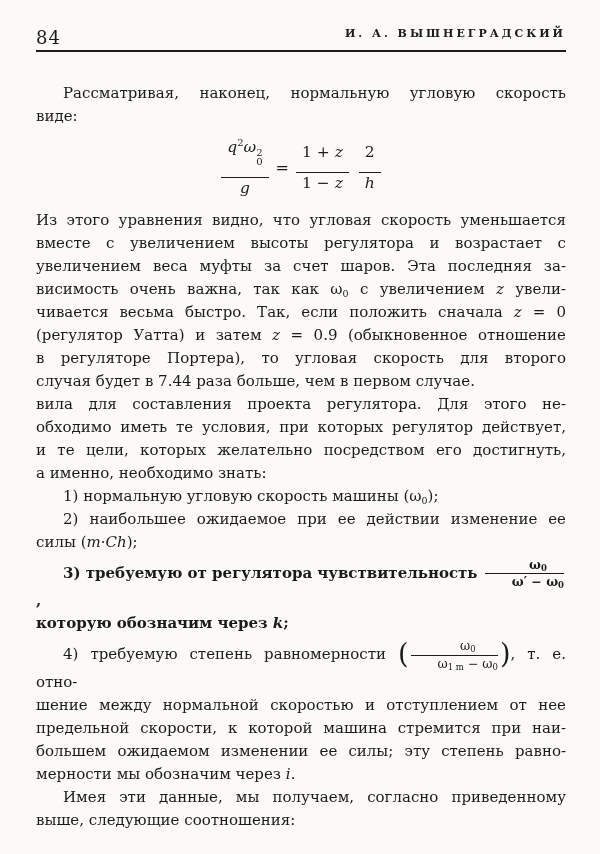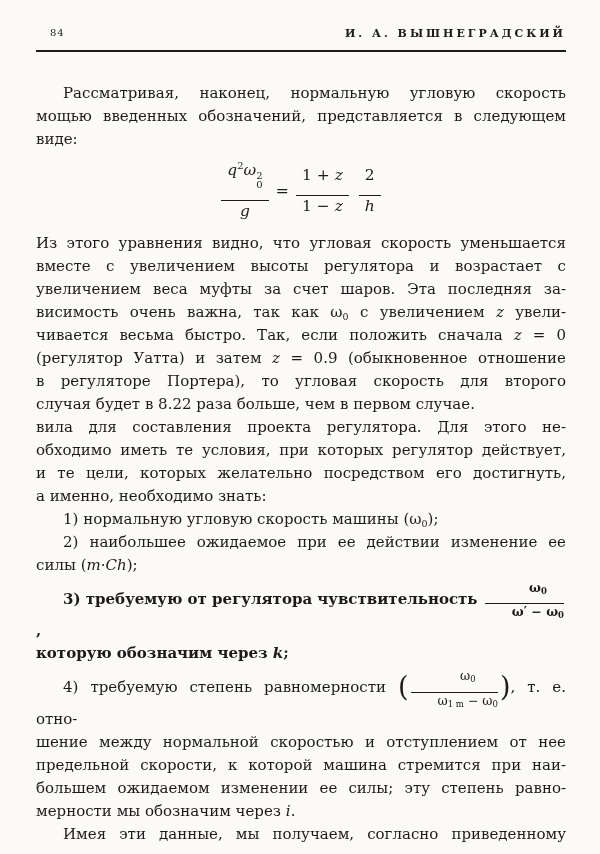--- a/index.html
+++ b/index.html
@@ -11,22 +11,22 @@
     font-family: "DejaVu Serif", "Liberation Serif", serif;
   }
   .page {
     box-sizing: border-box;
     width: 600px; height: 854px;
     padding: 24px 34px 0 36px;
   }
   
   .header { position: relative; height: 22px; }
   .pagenum {
-    position: absolute; left: 14px; top: 3px;
-    font-size: 10px; letter-spacing: 1px;
+    position: absolute; left: 0; top: 3px;
+    font-size: 18px; letter-spacing: 1px;
   }
   .rhead {
     display: block; text-align: right;
     font-weight: bold; font-size: 11px; letter-spacing: 3px;
     padding-top: 3px;
   }
   .rule { border-top: 2px solid #1d1d1d; margin-top: 4px; }
   
   .textbody { margin-top: 30px; font-size: 15px; }
   .block { margin: 0; }
@@ -42,21 +42,21 @@
   .bd { font-weight: bold; }
   sub { font-size: 9.5px; vertical-align: -3px; line-height: 0; }
   sup { font-size: 9.5px; vertical-align: 6px; line-height: 0; }
   
   .frac {
     display: inline-block; vertical-align: middle;
     text-align: center; text-align-last: center;
     font-size: 12.5px; line-height: 1.15;
     margin: 0 2px;
   }
-  .frac .fnum { display: block; border-bottom: 1px solid #1b1b1b; padding: 0 5px 8px; }
+  .frac .fnum { display: block; border-bottom: 1px solid #1b1b1b; padding: 0 5px 1px; }
   .frac .fden { display: block; padding-top: 1px; }
   .frac sub { font-size: 8.5px; vertical-align: -2px; }
   .bigp { font-size: 27px; font-weight: normal; vertical-align: middle; position: relative; top: -2px; }
   
   .formula { margin: 10px 0 11px; }
   .formula-line { text-align: center; text-align-last: center; }
   .formula-line > span { vertical-align: middle; }
   .formula-line .frac {
     font-size: 15.5px; line-height: 1.2; margin: 0 5px;
   }
@@ -74,38 +74,37 @@
 
 <div class="page">
   <div class="header">
     <span class="pagenum">84</span>
     <span class="rhead">И. А. ВЫШНЕГРАДСКИЙ</span>
   </div>
   <div class="rule"></div>
   <div class="textbody">
       <div class="block para">
         <div class="line indent"><span>Рассматривая, наконец, нормальную угловую скорость</span></div>
-        <div class="line"><span>мощью введенных обозначений, представляется в следующем</span></div>
         <div class="line noj"><span>виде:</span></div>
       </div>
       <div class="block formula">
         <div class="formula-line"><span class="frac"><span class="fnum"><span class="it">q</span><sup>2</sup><span class="it">ω</span><span class="supsub">
                 <span>2</span>
                 <span>0</span>
               </span></span><span class="fden"><span class="it">g</span></span></span><span class="eqtxt">=</span><span class="frac"><span class="fnum"><span>1 + </span><span class="it">z</span></span><span class="fden"><span>1 − </span><span class="it">z</span></span></span><span class="frac"><span class="fnum"><span>2</span></span><span class="fden"><span class="it">h</span></span></span></div>
       </div>
       <div class="block para">
         <div class="line"><span>Из этого уравнения видно, что угловая скорость уменьшается</span></div>
         <div class="line"><span>вместе с увеличением высоты регулятора и возрастает с</span></div>
         <div class="line"><span>увеличением веса муфты за счет шаров. Эта последняя за-</span></div>
         <div class="line"><span>висимость очень важна, так как ω</span><sub>0</sub><span> с увеличением </span><span class="it">z</span><span> увели-</span></div>
         <div class="line"><span>чивается весьма быстро. Так, если положить сначала </span><span class="it">z</span><span> = 0</span></div>
         <div class="line"><span>(регулятор Уатта) и затем </span><span class="it">z</span><span> = 0.9 (обыкновенное отношение</span></div>
         <div class="line"><span>в регуляторе Портера), то угловая скорость для второго</span></div>
-        <div class="line noj"><span>случая будет в 8.22 раза больше, чем в первом случае.</span></div>
+        <div class="line noj"><span>случая будет в 7.44 раза больше, чем в первом случае.</span></div>
       </div>
       <div class="block para">
         <div class="line"><span>вила для составления проекта регулятора. Для этого не-</span></div>
         <div class="line"><span>обходимо иметь те условия, при которых регулятор действует,</span></div>
         <div class="line"><span>и те цели, которых желательно посредством его достигнуть,</span></div>
         <div class="line noj"><span>а именно, необходимо знать:</span></div>
       </div>
       <div class="block para">
         <div class="line noj indent"><span>1) нормальную угловую скорость машины (ω</span><sub>0</sub><span>);</span></div>
       </div>

